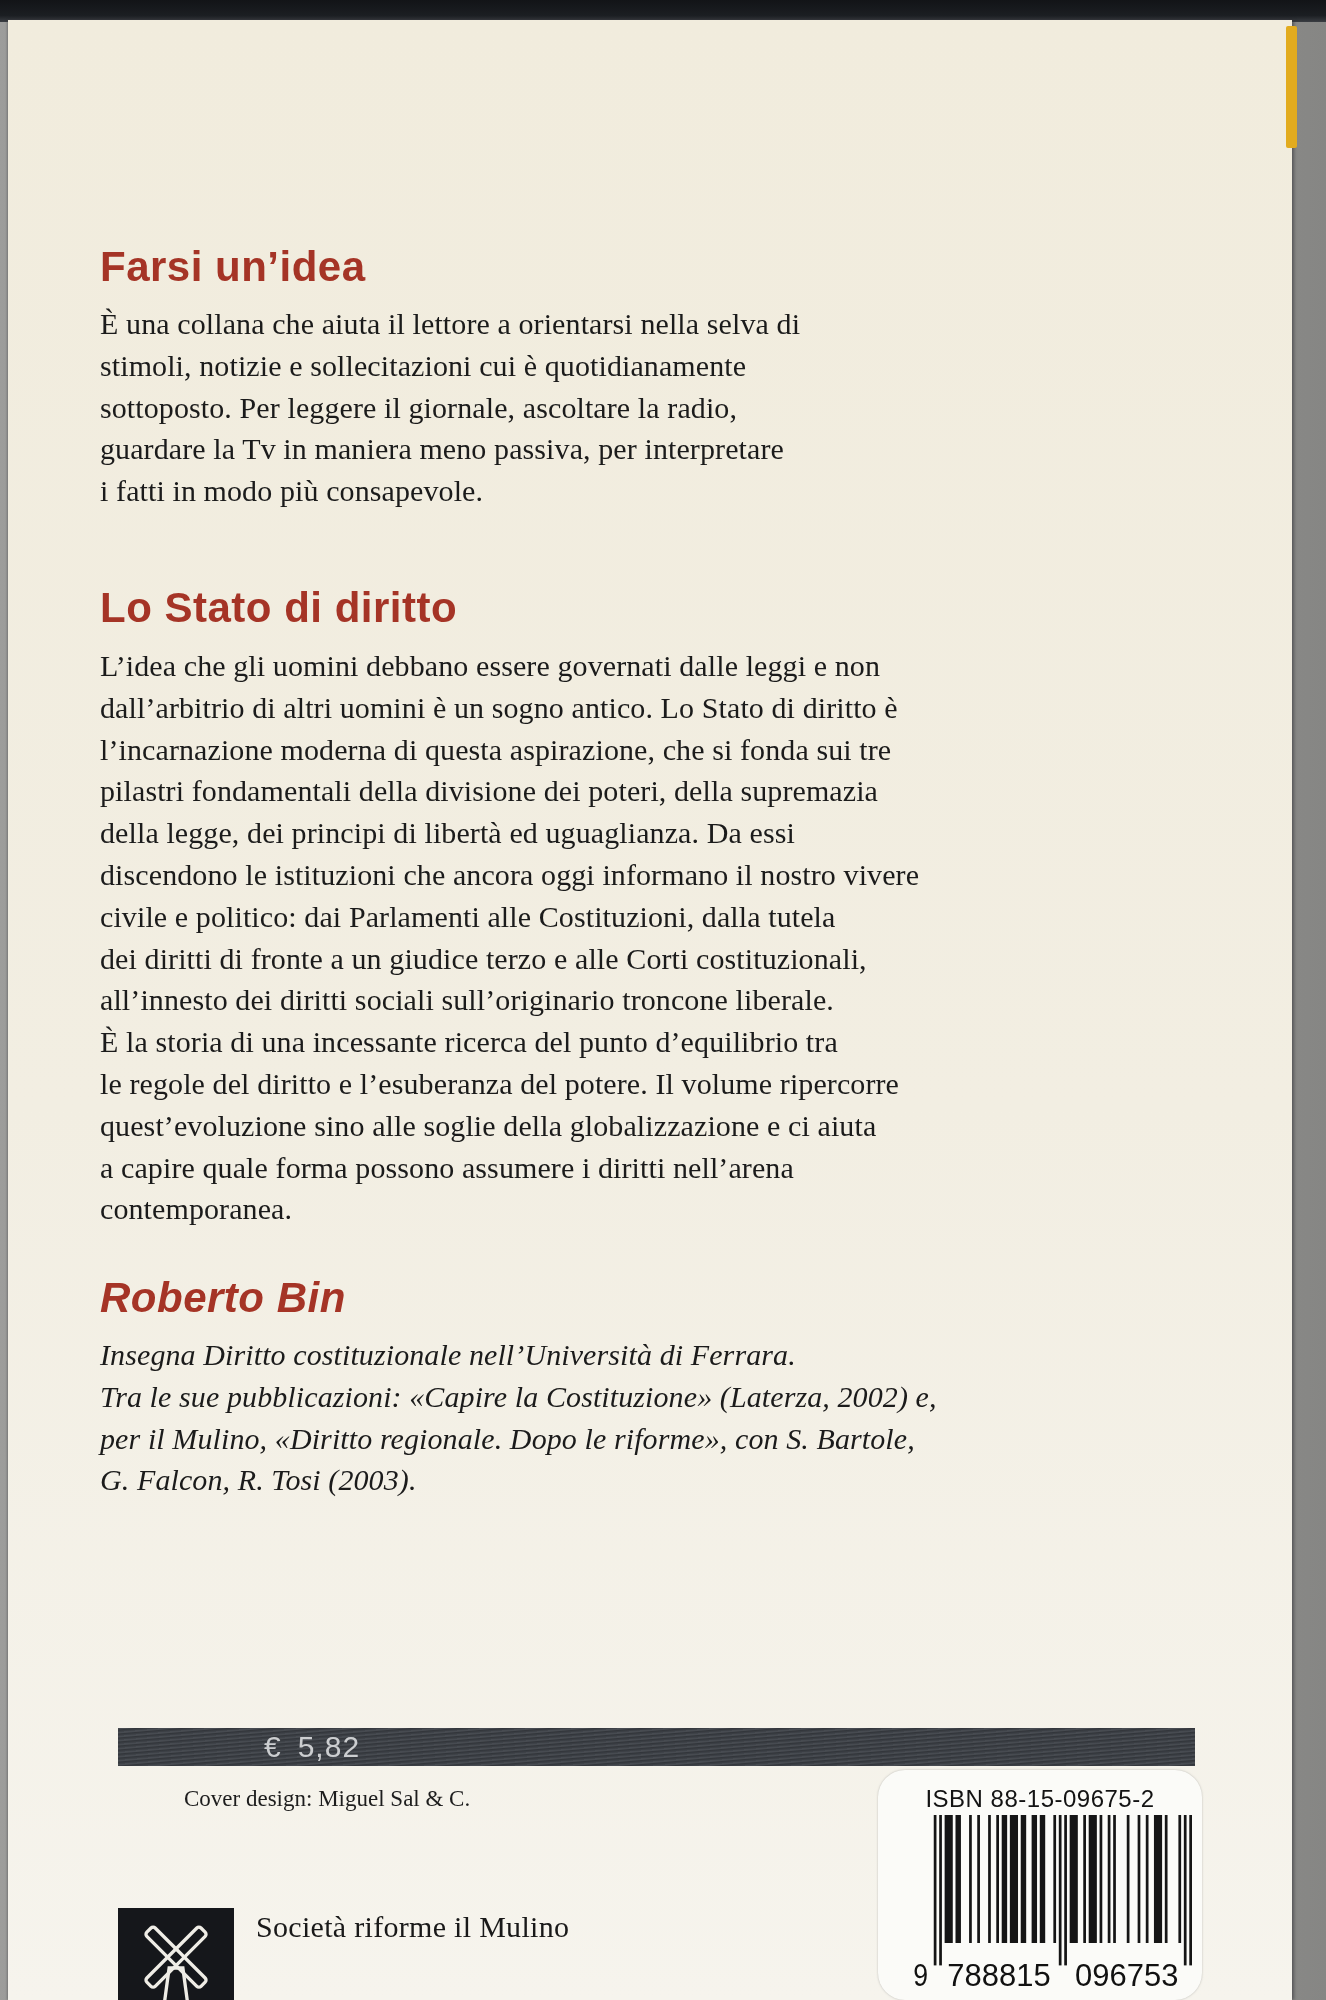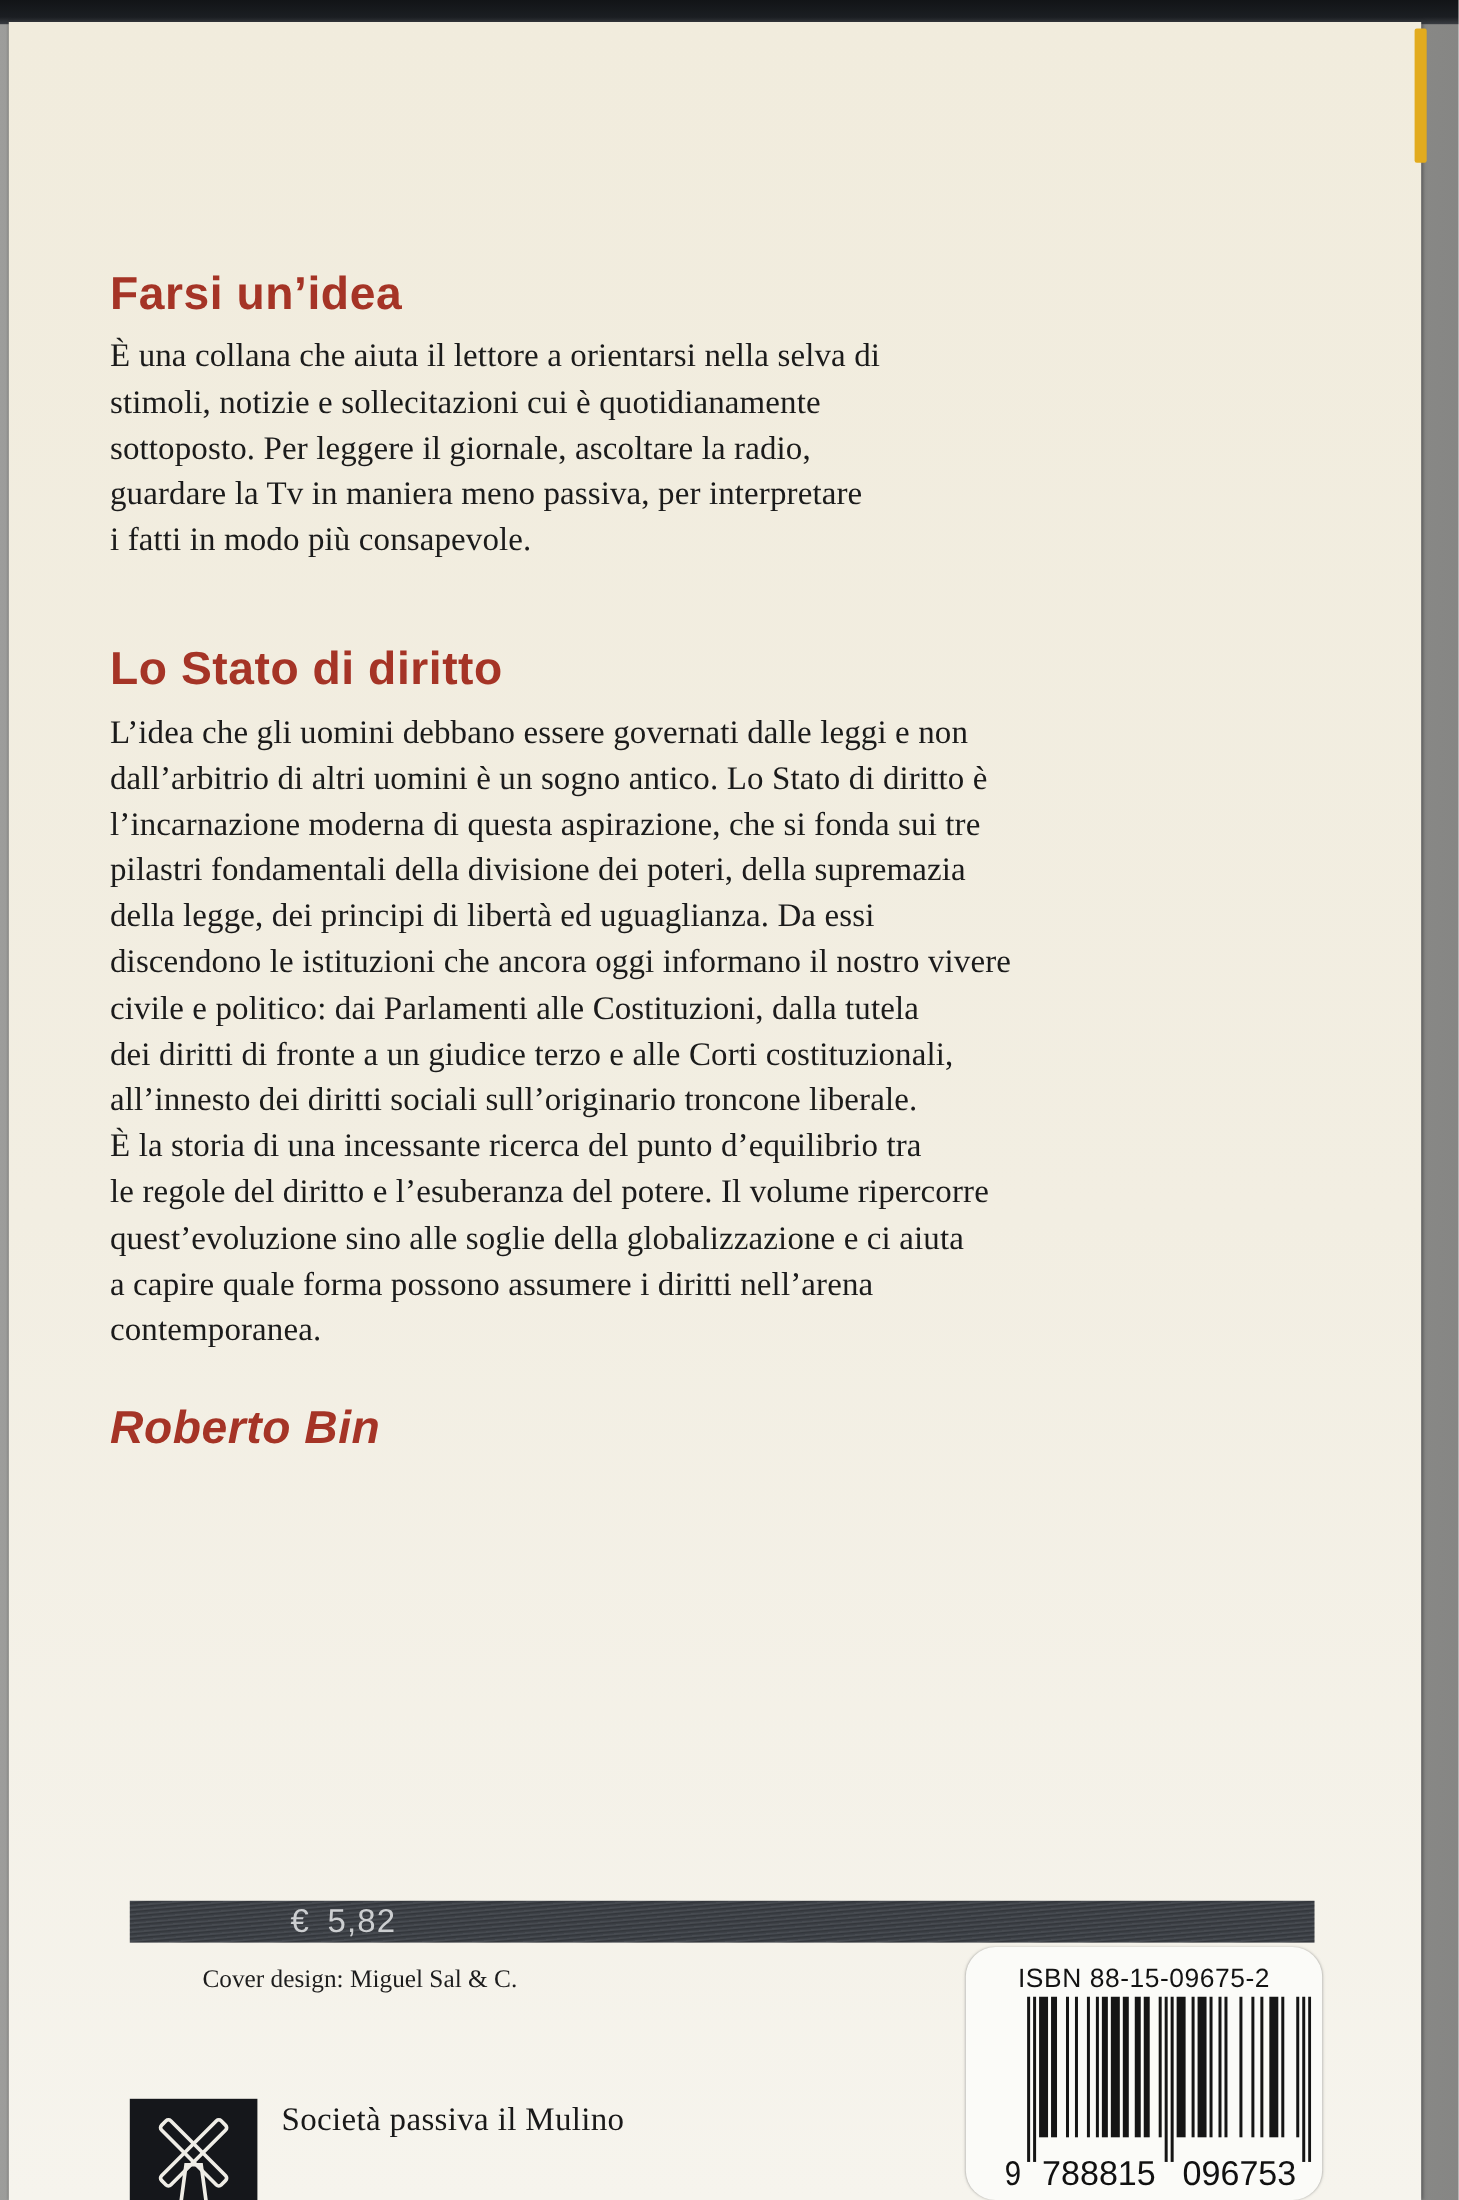--- a/index.html
+++ b/index.html
@@ -93,20 +93,24 @@
     <h2 style="color: rgb(165, 52, 38);">Farsi un’idea</h2>
     <p class="body-text">È una collana che aiuta il lettore a orientarsi nella selva di
 stimoli, notizie e sollecitazioni cui è quotidianamente
 sottoposto. Per leggere il giornale, ascoltare la radio,
 guardare la Tv in maniera meno passiva, per interpretare
 i fatti in modo più consapevole.</p>
   </div>
 
   <div class="section author-sec">
     <h2 style="color: rgb(165, 52, 38);">Roberto Bin</h2>
+    <p class="body-text">Insegna Diritto costituzionale nell’Università di Ferrara.
+Tra le sue pubblicazioni: «Capire la Costituzione» (Laterza, 2002) e,
+per il Mulino, «Diritto regionale. Dopo le riforme», con S. Bartole,
+G. Falcon, R. Tosi (2003).</p>
   </div>
 
   <div class="price-bar">
     <div class="price-text">
       <span>€</span>
       <span>5,82</span>
     </div>
   </div>
 
   <p class="credits">Cover design: Miguel Sal &amp; C.</p>
@@ -158,17 +162,17 @@
           </g>
         <g transform="rotate(-45 50 46)">
             <rect x="11" y="40" width="78" height="12" rx="3"></rect>
           </g>
         <path d="M43 57 L57 57 L62 94 L38 94 Z"></path>
         <rect x="43" y="94" width="14" height="16"></rect>
       </g>
     </svg>
   </div>
 
-  <p class="publisher-name">Società passiva il Mulino</p>
+  <p class="publisher-name">Società riforme il Mulino</p>
 
 </div>
 
 <div class="spine-yellow" style="background: rgb(226, 171, 30);"></div>
 
 </body></html>

